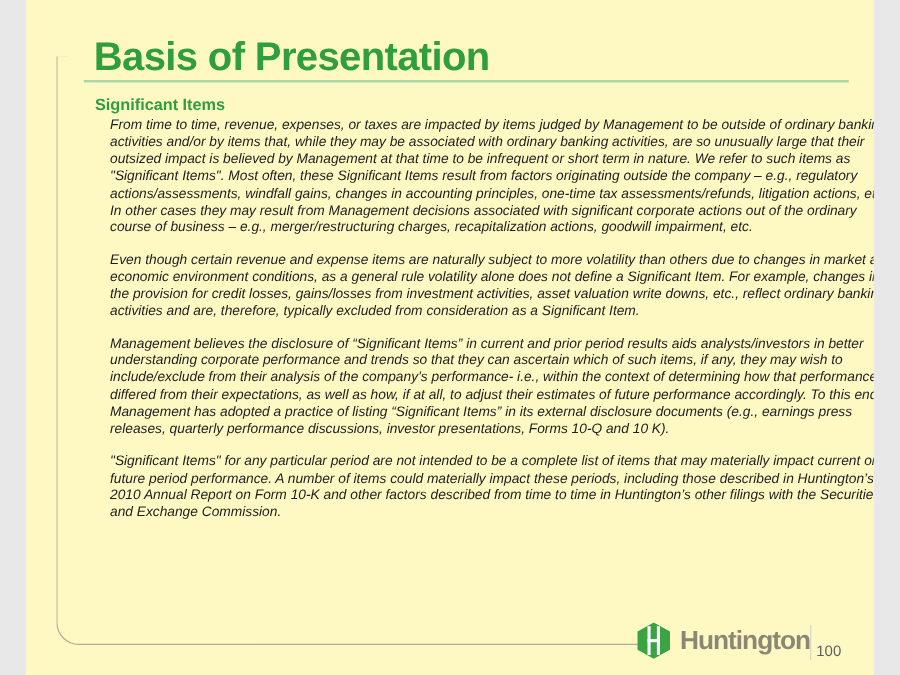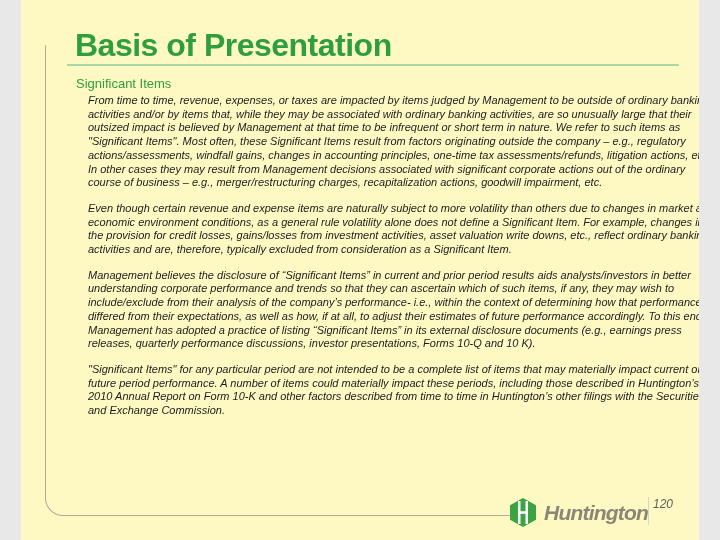--- a/index.html
+++ b/index.html
@@ -46,43 +46,42 @@
     width: 612px;
     height: 2px;
     background: #a8d8a6;
   }
   .subheading {
     position: absolute;
     left: 55px;
     top: 76px;
     margin: 0;
     font-size: 13px;
-    font-weight: normal;
+    font-weight: bold;
     color: #2f9e3d;
   }
   .body-copy {
     position: absolute;
     left: 55px;
     top: 94px;
     width: 641px;
     color: #1c1c1c;
   }
   .body-copy p {
     margin: 0 0 12px 12px;
     font-size: 11px;
     line-height: 13.7px;
     font-style: italic;
   }
   .footer {
     position: absolute;
     right: 22px;
     bottom: 12px;
     display: flex;
-    align-items: flex-start;
-    font-style: italic;
+    align-items: flex-end;
   }
   .logo {
     display: flex;
     align-items: center;
     gap: 6px;
   }
   .logo-icon svg {
     display: block;
     width: 30px;
     height: 31px;
@@ -132,16 +131,16 @@
           <polygon points="30,1 56,15.5 56,44.5 30,59 4,44.5 4,15.5" fill="#3aa342"></polygon>
 
           <rect x="20" y="7" width="5" height="46" fill="#ffffff" transform="skewY(0)"></rect>
           <rect x="35" y="7" width="5" height="46" fill="#ffffff"></rect>
           <rect x="20" y="27.5" width="20" height="5" fill="#ffffff"></rect>
         </svg>
       </span>
       <span class="logo-text">Huntington</span>
     </div>
     <div class="footer-divider"></div>
-    <span class="page-number">120</span>
+    <span class="page-number">100</span>
   </div>
 
 </div>
 
 </body></html>

